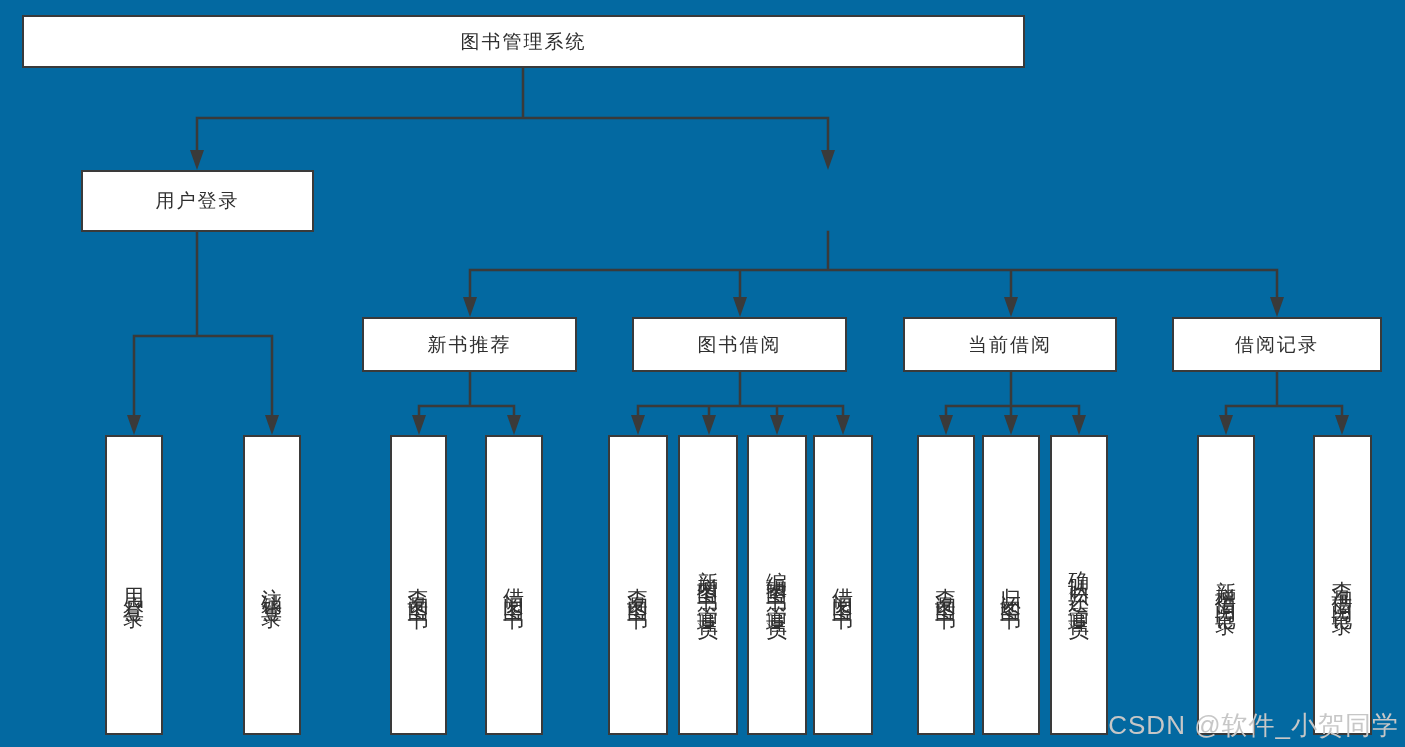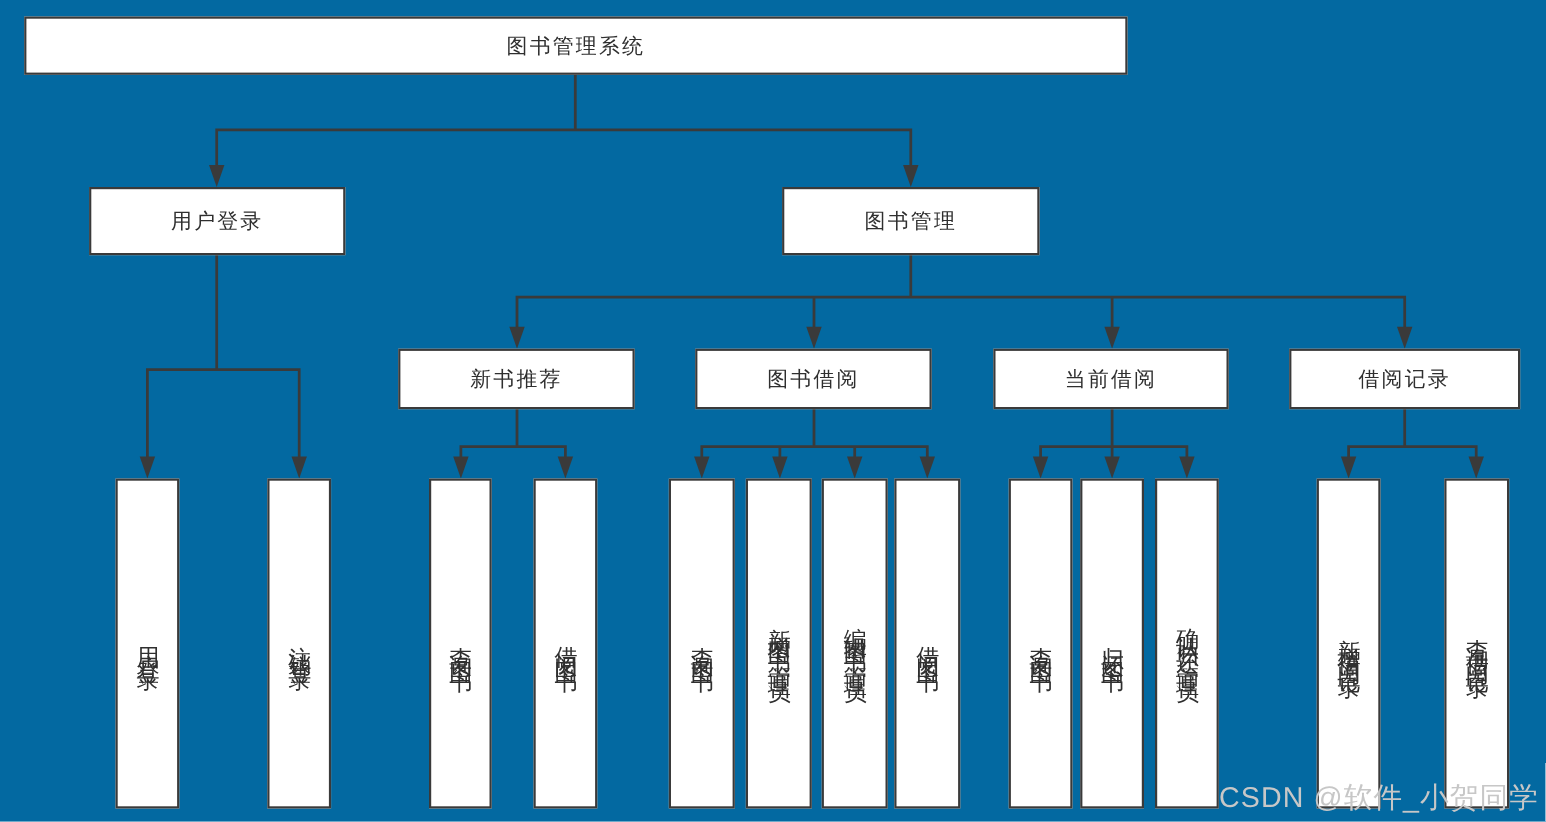--- a/index.html
+++ b/index.html
@@ -106,21 +106,20 @@
     <polygon points="1072,415 1086,415 1079,435"></polygon>
 
     <path d="M1277 372 V406 M1226 406 H1342 M1226 406 V418 M1342 406 V418"></path>
     <polygon points="1219,415 1233,415 1226,435"></polygon>
     <polygon points="1335,415 1349,415 1342,435"></polygon>
   </svg>
 
   <div class="node h" style="left:22px; top:15px; width:1003px; height:53px;">图书管理系统</div>
 
   <div class="node h" style="left:81px; top:170px; width:233px; height:62px;">用户登录</div>
-  <div class="node h" style="left:711px; top:170px; width:234px; height:62px;">图书管理</div>
 
   <div class="node h" style="left:362px; top:317px; width:215px; height:55px;">新书推荐</div>
   <div class="node h" style="left:632px; top:317px; width:215px; height:55px;">图书借阅</div>
   <div class="node h" style="left:903px; top:317px; width:214px; height:55px;">当前借阅</div>
   <div class="node h" style="left:1172px; top:317px; width:210px; height:55px;font-family:Liberation Mono, monospace;">借阅记录</div>
 
   <div class="node v" style="left:105px; top:435px; width:58px; height:300px;">
     <span class="vtext">用户登录</span>
   </div>
   <div class="node v" style="left:243px; top:435px; width:58px; height:300px;">

